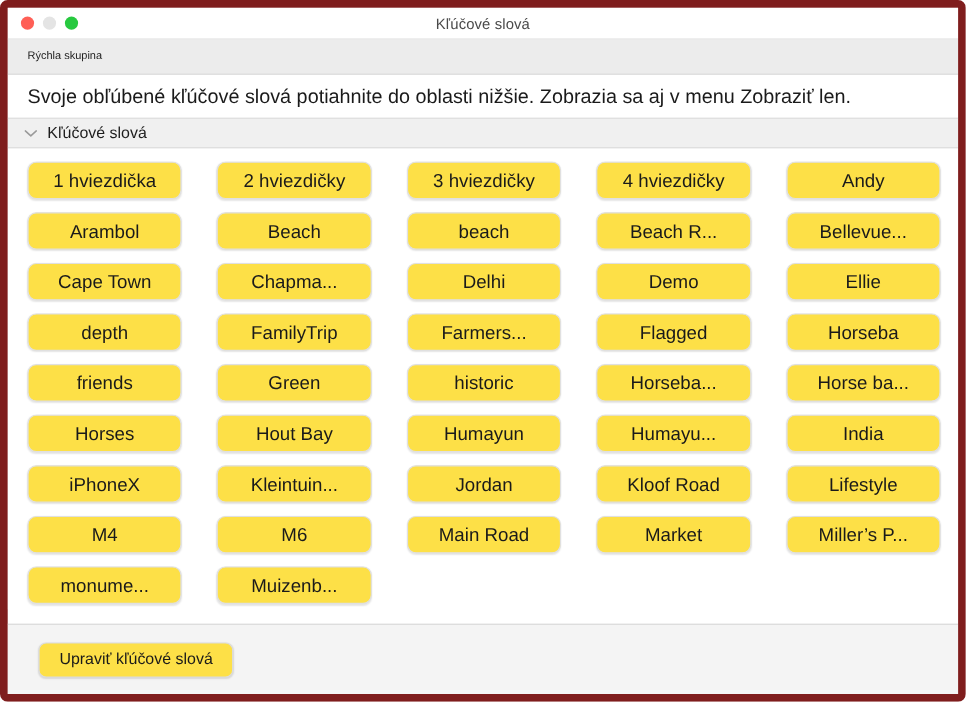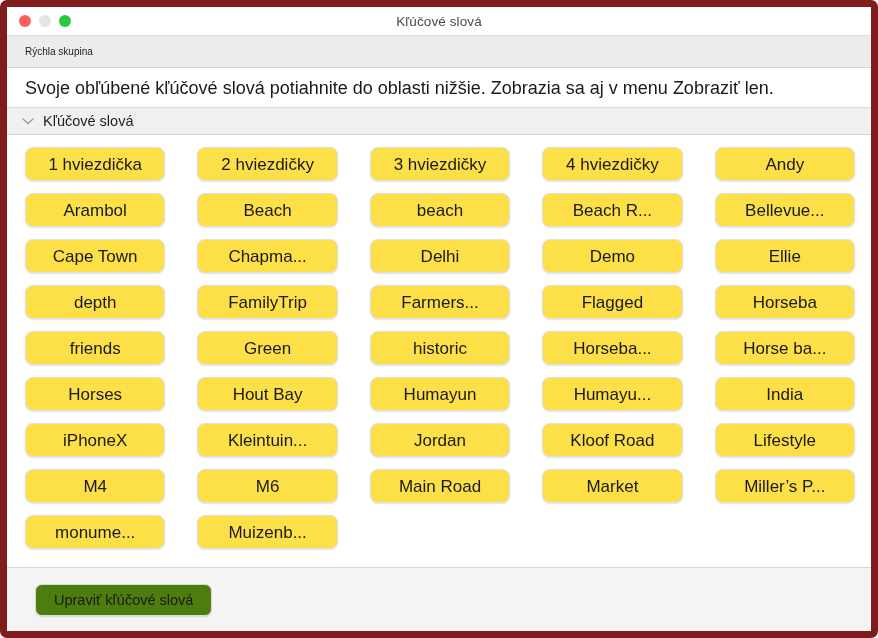--- a/index.html
+++ b/index.html
@@ -167,21 +167,21 @@
     align-items: center;
     padding-left: 28px;
     box-sizing: border-box;
   }
   .edit-btn {
     height: 32px;
     line-height: 30px;
     padding: 0 18px;
     font-size: 14.5px;
     color: #1a1a1a;
-    background: #4d7c0f;
+    background: #fde047;
     border: 1px solid #dcdcdc;
     border-radius: 7px;
     box-shadow: 0 1px 1.5px rgba(0,0,0,0.12);
     box-sizing: border-box;
     cursor: default;
     user-select: none;
   }
 </style>
 </head>
 <body>

